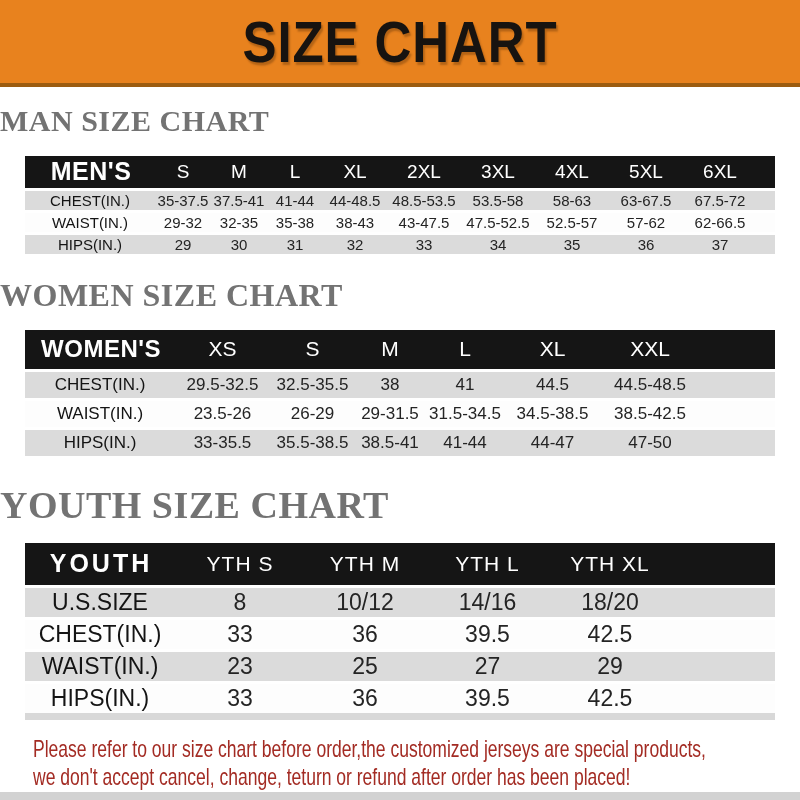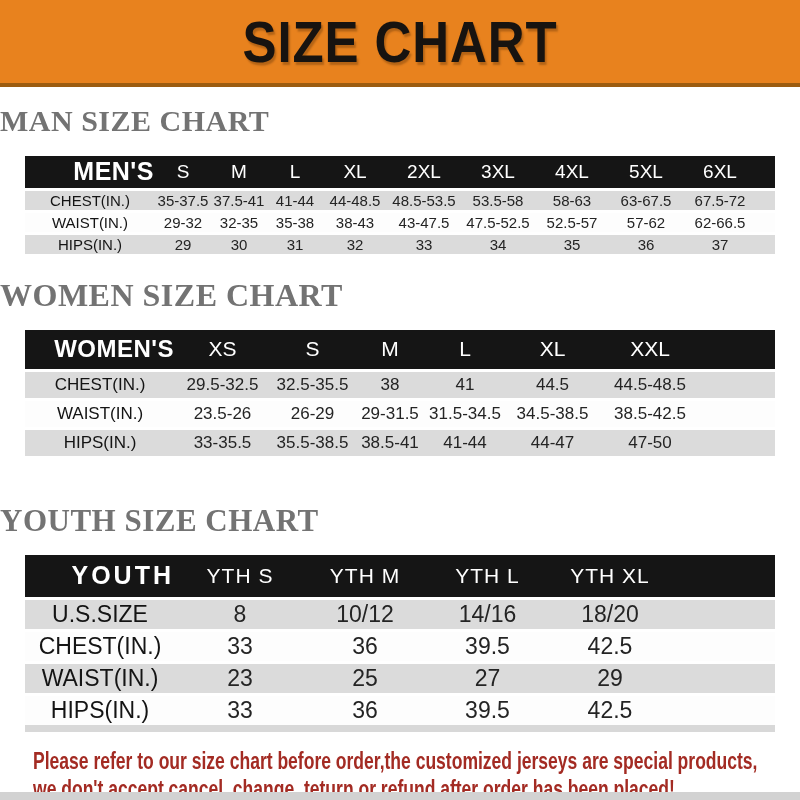--- a/index.html
+++ b/index.html
@@ -23,34 +23,34 @@
     margin:0;font-size:58px;font-weight:bold;color:#171310;line-height:1;
     transform:scaleX(0.88);letter-spacing:1px;
     text-shadow:2px 3px 2px rgba(60,30,0,0.30);
     white-space:nowrap;
   }
   .section-heading{
     text-align:left;font-weight:bold;color:#737373;letter-spacing:0.5px;white-space:nowrap;font-family:Liberation Serif, serif;
   }
   .sec-0 .section-heading{font-size:30px;margin:17px 0 0;}
   .sec-1 .section-heading{font-size:32px;margin:20px 0 0;}
-  .sec-2 .section-heading{font-size:31px;margin:44px 0 0;}
+  .sec-2 .section-heading{font-size:38px;margin:24px 0 0;}
 
   table.size-table{
     width:750px;margin:0 auto;border-collapse:collapse;table-layout:fixed;
   }
   .sec-0 table.size-table{margin-top:18px;}
   .sec-1 table.size-table{margin-top:16px;}
   .sec-2 table.size-table{margin-top:16px;}
 
   thead th{
     background:var(--bar-bg);color:#fff;font-weight:normal;
     border-bottom:3px solid #fff;text-align:center;vertical-align:middle;
   }
-  thead th.corner{text-align:right;padding-left:3px;font-weight:bold;}
+  thead th.corner{text-align:center;padding-left:3px;font-weight:bold;}
   .tbl-0 thead th{height:33px;font-size:19px;}
   .tbl-0 thead th.corner{font-size:25px;letter-spacing:0.5px;}
   .tbl-1 thead th{height:41px;font-size:21px;}
   .tbl-1 thead th.corner{font-size:24px;letter-spacing:0.5px;}
   .tbl-2 thead th{height:43px;font-size:21px;letter-spacing:1px;}
   .tbl-2 thead th.corner{font-size:25px;letter-spacing:3px;}
 
   tbody td{
     text-align:center;vertical-align:middle;color:#242424;
     border-bottom:3px solid #fff;
@@ -77,21 +77,21 @@
   .tbl-1 col.col-d4{width:95px;}
   .tbl-1 col.col-d5{width:100px;}
   .tbl-1 col.col-spacer{width:75px;}
   .tbl-2 col.col-label{width:150px;}
   .tbl-2 col.col-d0{width:130px;}
   .tbl-2 col.col-d1{width:120px;}
   .tbl-2 col.col-d2{width:125px;}
   .tbl-2 col.col-d3{width:120px;}
   .tbl-2 col.col-spacer{width:105px;}
 
-  .disclaimer{margin:15px 0 0 33px;color:var(--note-color);font-weight:bold;}
+  .disclaimer{margin:15px 0 0 33px;color:var(--note-color);}
   .disclaimer p{
     margin:0;font-size:24px;line-height:28px;white-space:nowrap;
     transform:scaleX(0.73);transform-origin:0 50%;
   }
   .bottom-strip{
     position:absolute;left:0;bottom:0;width:100%;height:8px;background:#D2D2D2;
   }
 </style>
 </head>
 <body>

